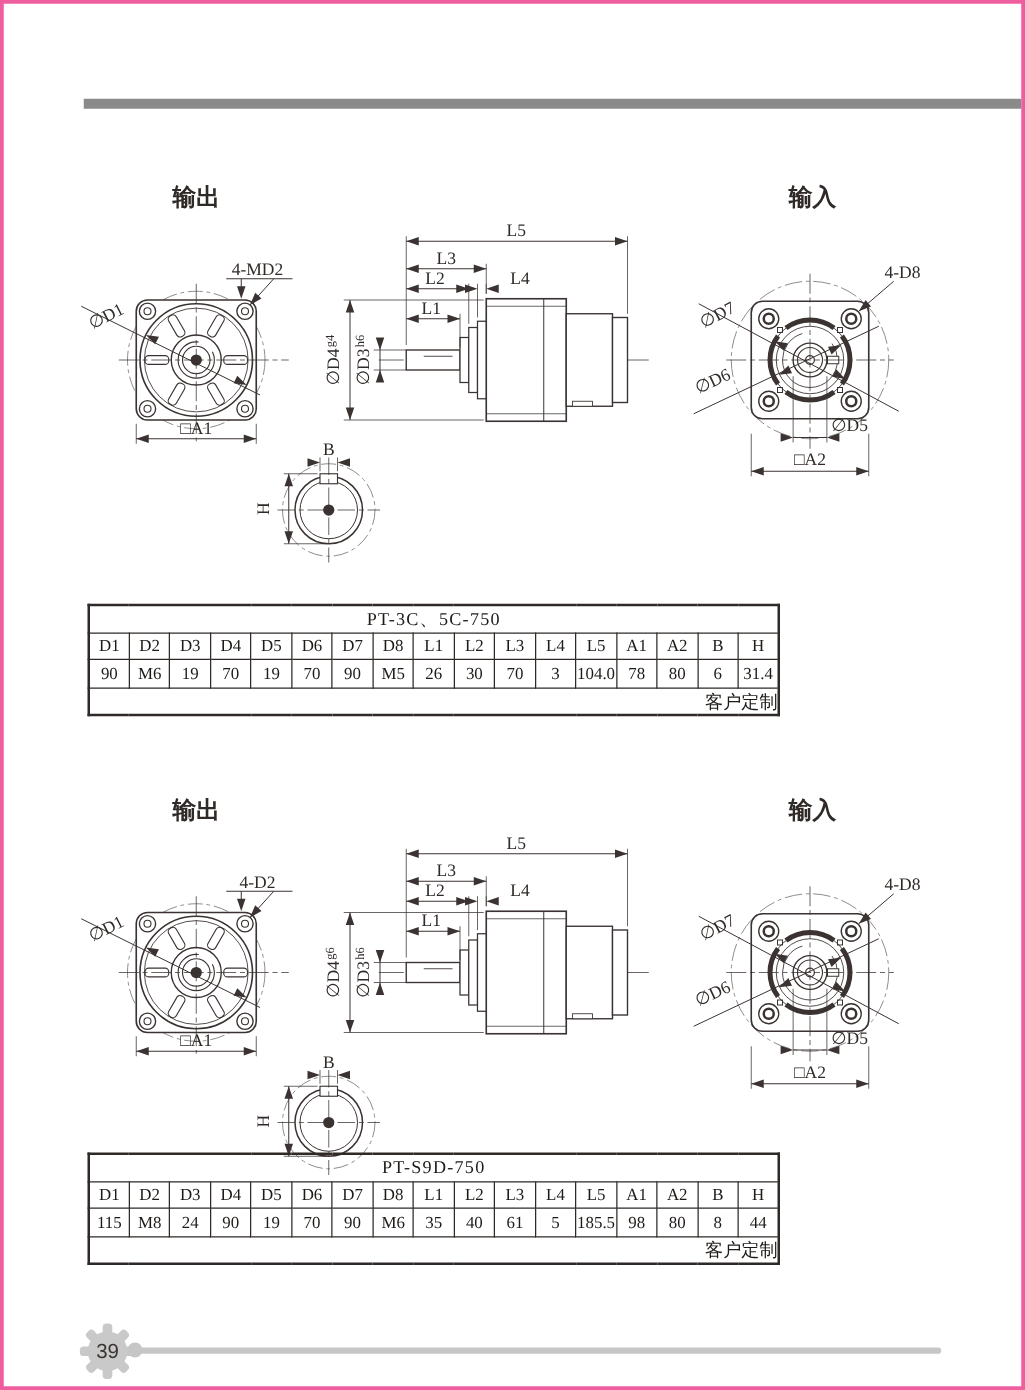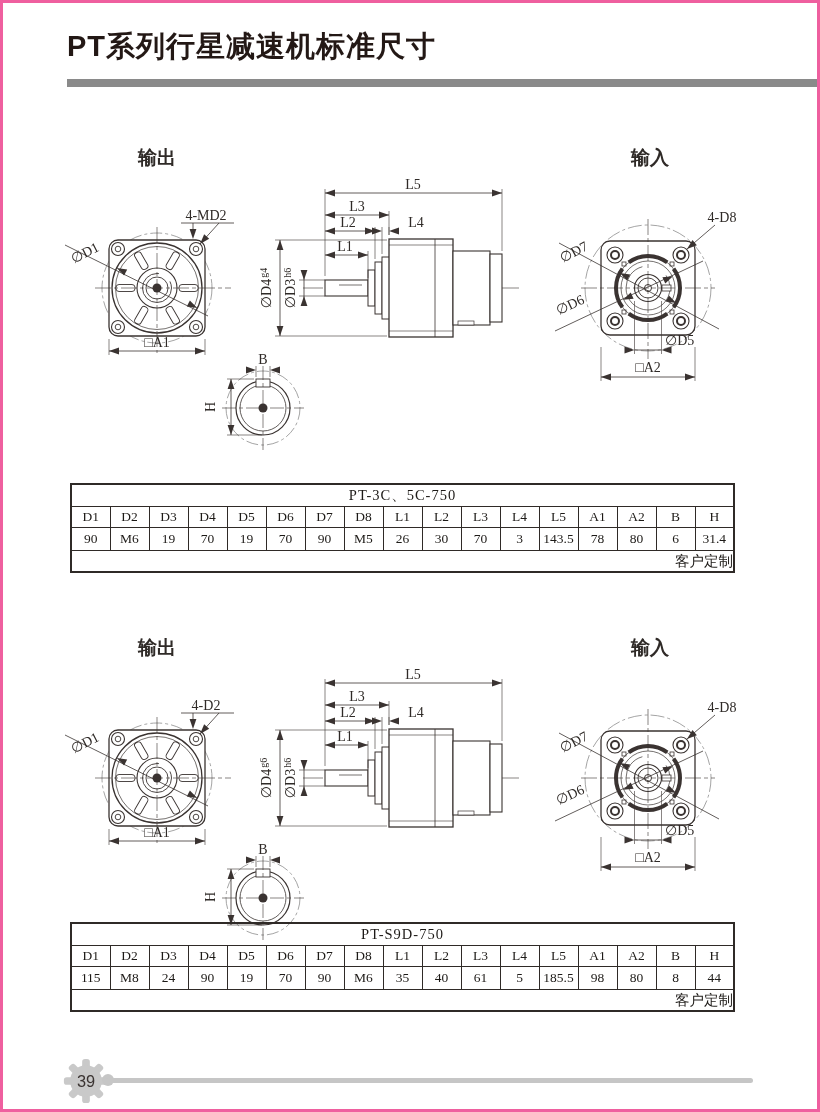--- a/index.html
+++ b/index.html
@@ -8,42 +8,41 @@
         font-family:"Liberation Sans",sans-serif;}
   .title{position:absolute;left:64px;top:24px;font-size:29px;font-weight:bold;
          color:#231815;letter-spacing:1px;white-space:nowrap;}
   .title-underline{position:absolute;left:64px;top:76px;right:-3px;height:8px;background:#8a8a8a;}
   .section{position:absolute;left:0;width:820px;height:335px;}
   .defs-holder{position:absolute;width:0;height:0;overflow:hidden;}
   svg text{fill:#2f2a27;}
   .dim{font-family:"Liberation Serif","DejaVu Serif",serif;font-size:14px;}
   .dimtol{font-size:10px;}
   .cjk{font-size:19px;font-weight:bold;font-family:"Liberation Sans",sans-serif;}
-  .dim-table{position:absolute;left:67px;width:665px;border-collapse:collapse;
+  .dim-table{position:absolute;left:67px;width:554px;border-collapse:collapse;
              table-layout:fixed;color:#1d1a17;border:2px solid #2f2a27;
              font-family:"Liberation Serif","DejaVu Serif",serif;}
   .dim-table td{border:1px solid #2f2a27;text-align:center;font-size:13.5px;padding:0;
                 overflow:hidden;white-space:nowrap;}
   .t-title td{height:21px;font-size:14.5px;letter-spacing:1px;}
   .t-head td{height:20px;margin-left:20px;}
   .t-val td{height:22px;}
   .t-foot td{height:20px;text-align:right;padding-left:9px;font-size:14.5px;}
   .page-line{position:absolute;left:103px;top:1075px;width:647px;height:5px;
              background:#c6c6c6;border-radius:2.5px;}
   .page-dot{position:absolute;left:99px;top:1071px;width:12px;height:12px;
             border-radius:50%;background:#c6c6c6;}
   .gear{position:absolute;left:58px;top:1053px;}
   .gear text{font-family:"Liberation Sans",sans-serif;font-size:17px;fill:#3a3331;}
 </style>
 </head>
 <body>
 
 <div class="page">
 
-  <div class="title">PT系列行星减速机标准尺寸</div>
   <div class="title-underline"></div>
 
   <svg class="defs-holder">
     <defs>
       <path id="ah" d="M0 0 L10 3.4 L10 -3.4 Z" fill="#3a3331" stroke="none"></path>
       <g id="gear-drawing" stroke="#3a3331" fill="none" stroke-width="1">
 
         <circle cx="154" cy="155" r="55" stroke="#8d8d8d" stroke-width="0.8" stroke-dasharray="12 3 3 3"></circle>
         <rect x="106" y="107" width="96" height="96" rx="9" fill="#fff" stroke-width="1.3"></rect>
         <circle cx="115" cy="116" r="6.5" stroke-width="1.1"></circle>
@@ -260,21 +259,21 @@
           <td>19</td>
           <td>70</td>
           <td>19</td>
           <td>70</td>
           <td>90</td>
           <td>M5</td>
           <td>26</td>
           <td>30</td>
           <td>70</td>
           <td>3</td>
-          <td>143.5</td>
+          <td>104.0</td>
           <td>78</td>
           <td>80</td>
           <td>6</td>
           <td>31.4</td>
     </tr>
     <tr class="t-foot">
           <td colspan="17">客户定制</td>
         </tr>
   </tbody>
     </table>

